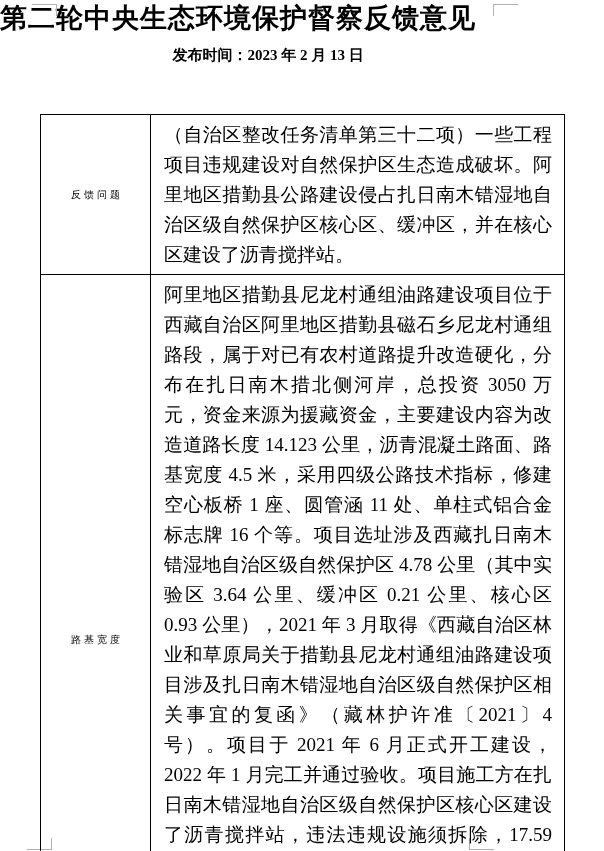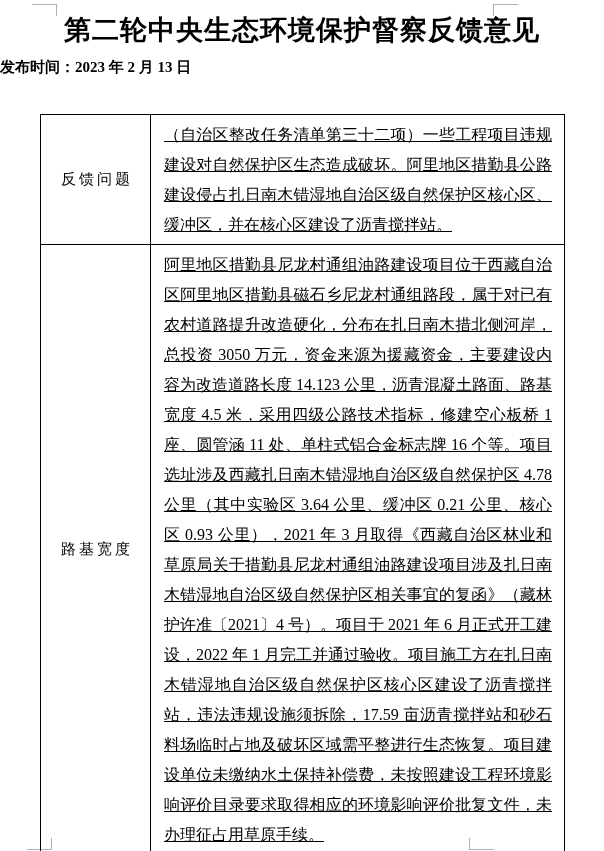--- a/index.html
+++ b/index.html
@@ -18,30 +18,29 @@
   }
   
   .crop { position: absolute; width: 25px; height: 12px; }
   .crop.tl { left: 32px;  top: 4px;    border-top: 1px solid #aeb2b6; border-right: 1px solid #aeb2b6; }
   .crop.tr { left: 493px; top: 4px;    border-top: 1px solid #aeb2b6; border-left: 1px solid #aeb2b6; }
   .crop.bl { left: 27px;  top: 838px;  border-bottom: 1px solid #aeb2b6; border-right: 1px solid #aeb2b6; }
   .crop.br { left: 469px; top: 838px;  border-bottom: 1px solid #aeb2b6; border-left: 1px solid #aeb2b6; }
 
   
   .title {
-    margin-top: 12px;
-    text-align: center;
+    text-align: left;
     font-weight: 700;
     font-size: 27px;
     line-height: 37px;
     letter-spacing: 1px;
   }
   .publish {
     margin: 8px 68px 6px 0;
-    text-align: left;
+    text-align: center;
     font-weight: 700;
     font-size: 15px;
     line-height: 20px;
   }
 
   
   table.notice {
     position: absolute;
     left: 40px;
     top: 114px;
@@ -49,33 +48,32 @@
     border-collapse: collapse;
     table-layout: fixed;
   }
   table.notice td {
     border: 1.6px solid #000000;
   }
   td.label-cell {
     width: 110px;
     text-align: center;
     vertical-align: middle;
-    font-size: 15px;
+    font-size: 10px;
     letter-spacing: 3px;
     padding-left: 3px; 
   }
   td.content-cell {
     width: 414px;
     vertical-align: top;
-    font-size: 16px;
+    font-size: 19px;
     line-height: 30px;
     padding: 5px 12px 4px 13px;
     text-align: justify;
     text-justify: inter-ideograph;
-    text-decoration: underline;
   }
   tr.row-feedback   { height: 126px; }
   tr.row-verify     { height: 536px; }
   tr.row-goal       { height: 51px; padding-left: 43px; }
 </style>
 </head>
 <body>
 
 <div class="page">
 

